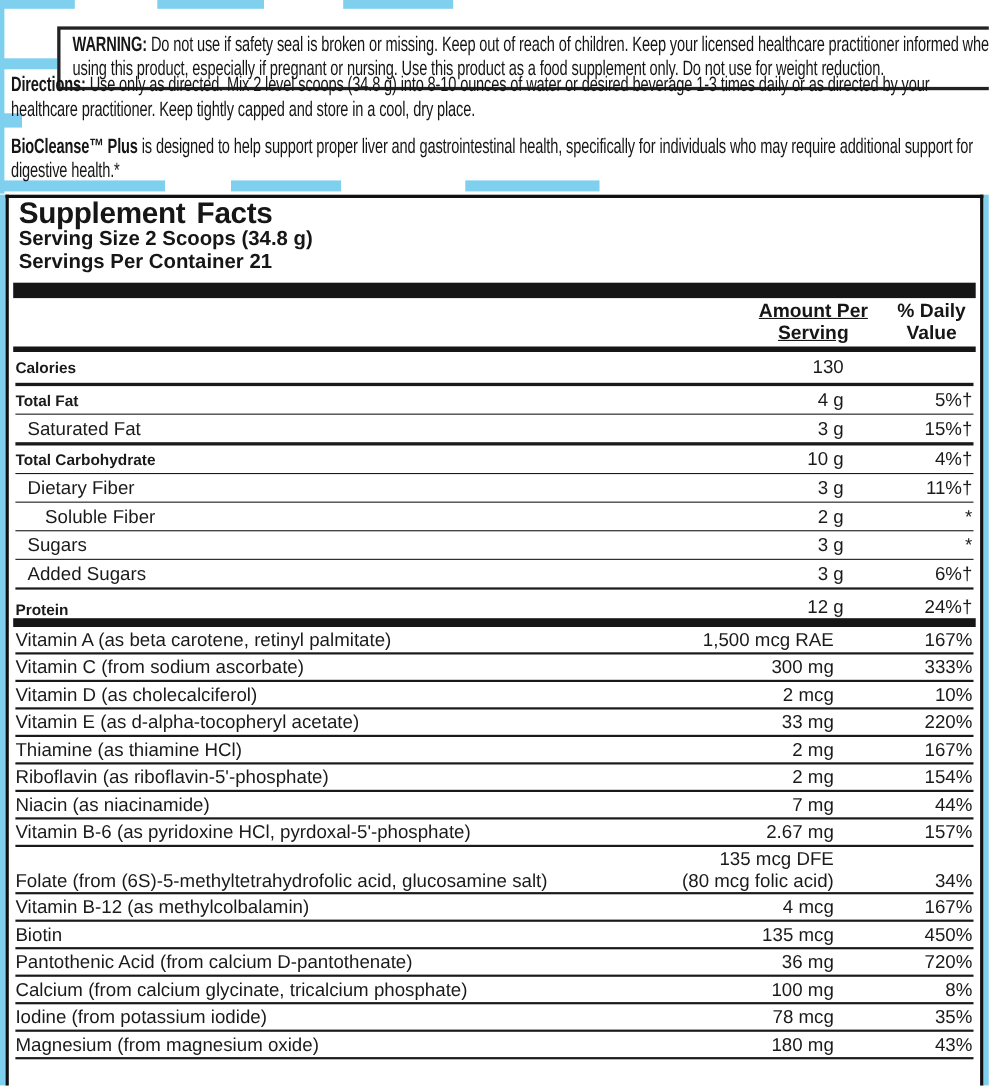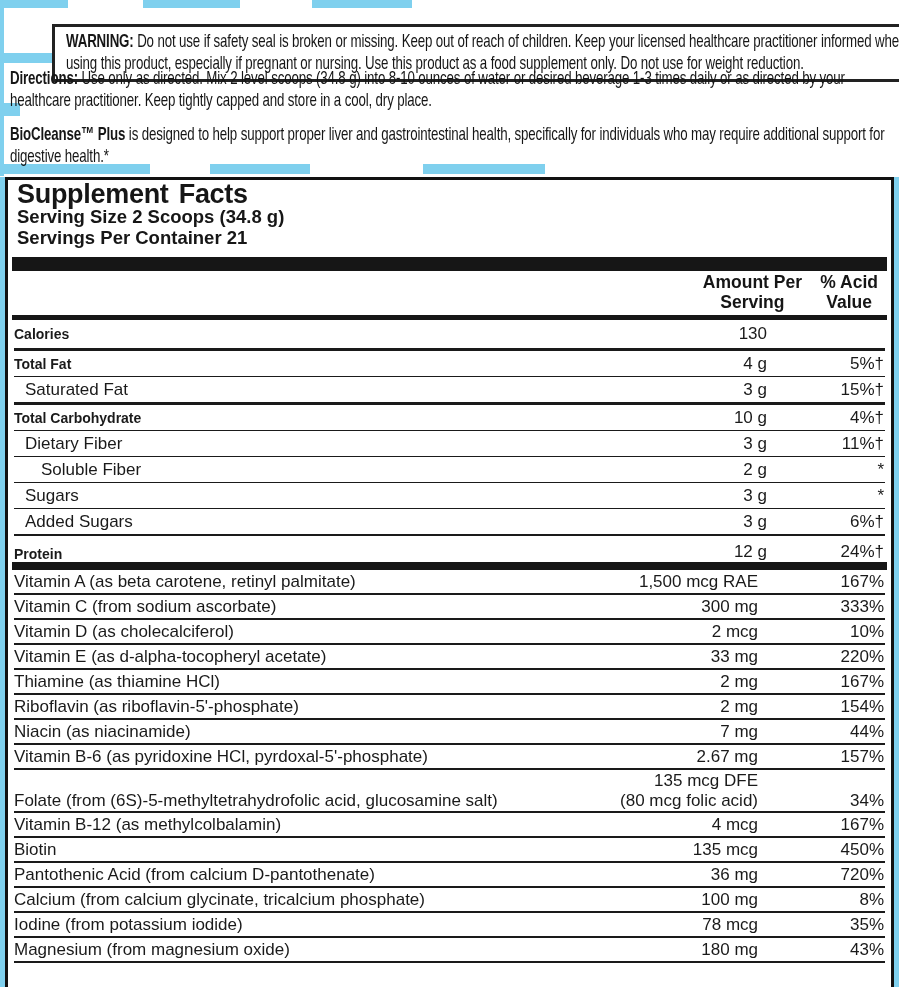--- a/index.html
+++ b/index.html
@@ -26,21 +26,21 @@
             letter-spacing:-0.3px;word-spacing:3px;color:#161616;}
   .serving{font-size:18.5px;line-height:21px;font-weight:bold;margin-left:3px;color:#161616;}
   .bar{background:#161616;margin:0 -2px;}
   .bar.thick{height:14px;margin-top:9px;}
   .bar.mid{height:5px;}
   .bar.protein{height:8px;}
 
   .hdr-row{position:relative;height:44px;}
   .hdr{position:absolute;bottom:3px;font-size:17.5px;line-height:20px;font-weight:bold;
        text-align:center;white-space:nowrap;color:#161616;}
-  .hdr-amount{right:83px;}
+  .hdr-amount{right:96px;text-decoration:underline;}
   .hdr-dv{right:7px;}
 
   .row{display:flex;align-items:center;border-bottom-style:solid;border-bottom-color:#1a1a1a;}
   .row.sep-thin{border-bottom-width:1px;}
   .row.sep-med{border-bottom-width:3px;}
   .row.sep-b2{border-bottom-width:2px;}
   .row.sep-none{border-bottom-width:0;align-items:flex-end;}
   .row.macro{height:25px;}
   .row.h-cal{height:28px;}
   .row.h-prot{height:26px;}
@@ -93,21 +93,21 @@
     <div class="serving">Servings Per Container 21</div>
 
     <div class="bar thick"></div>
 
     <div class="hdr-row">
       <div class="hdr hdr-amount">
         <div>Amount Per</div>
         <div>Serving</div>
       </div>
       <div class="hdr hdr-dv">
-        <div>% Acid</div>
+        <div>% Daily</div>
         <div>Value</div>
       </div>
     </div>
 
     <div class="bar mid"></div>
 
     <div>
         <div class="row macro sep-med h-cal">
           <span class="nm b">Calories</span>
           <span class="amt pad">130</span>

